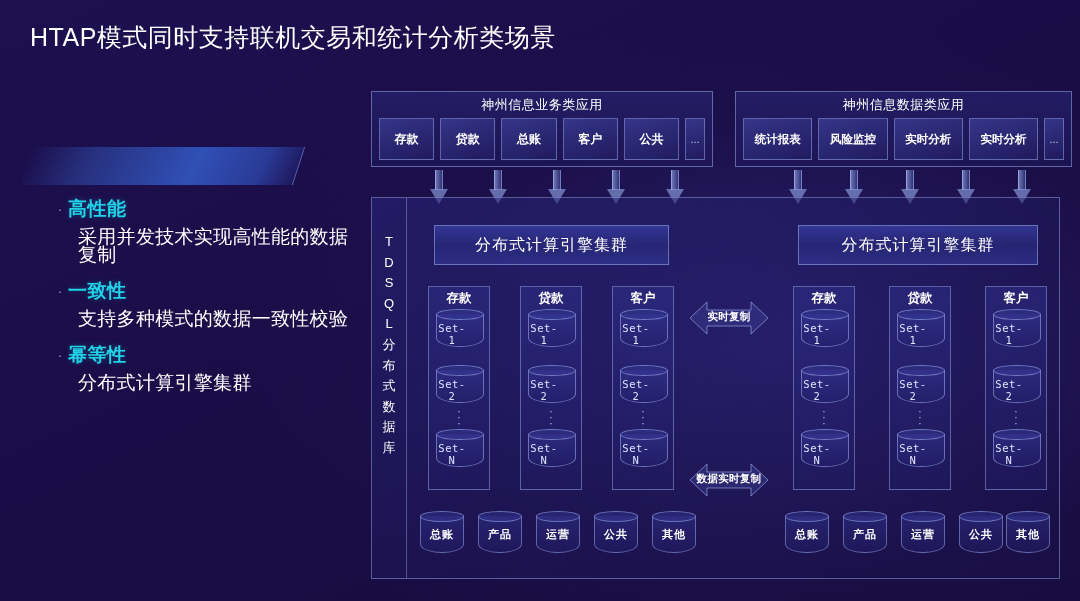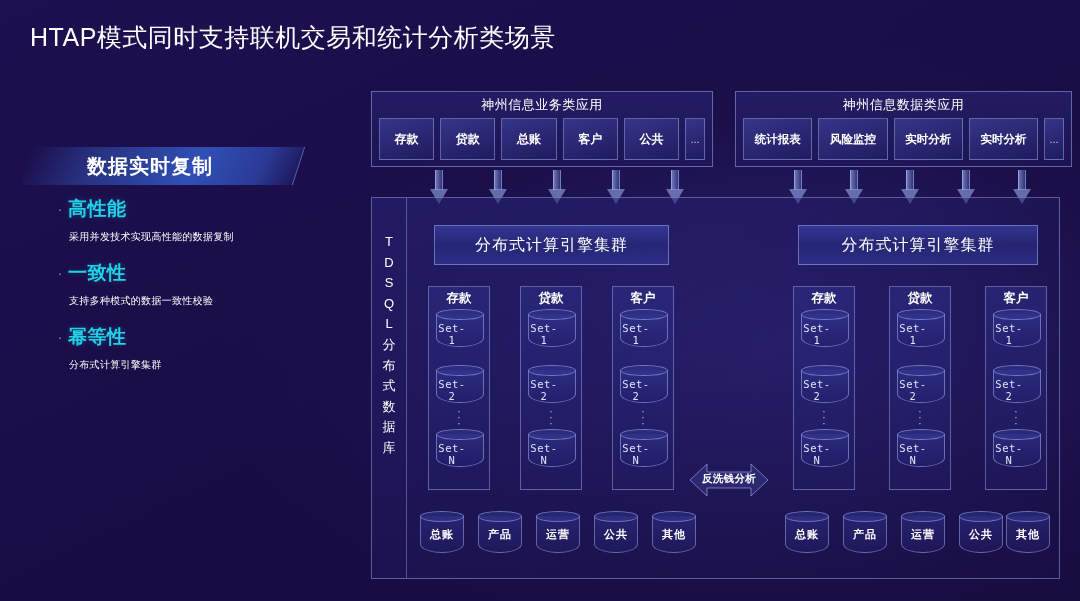--- a/index.html
+++ b/index.html
@@ -50,22 +50,22 @@
   .bullet-dot {
     color: #8f8fd8; font-size: 14px; line-height: 26px;
     width: 16px; flex: 0 0 16px; text-align: center;
   }
   .bullet-head {
     font-size: 19px; font-weight: bold; color: #1fd3e8;
     line-height: 26px; letter-spacing: .5px;
     text-shadow: 0 0 6px rgba(31,211,232,0.25);
   }
   .bullet-desc {
-    margin: 6px 0 14px 17px;
-    font-size: 10px; color: #ffffff; line-height: 18px;
+    margin: 6px 0 14px 26px;
+    font-size: 19px; color: #ffffff; line-height: 18px;
     letter-spacing: .3px;
   }
 
   
   .app-group {
     position: absolute;
     border: 1px solid rgba(150,165,225,0.55);
     background: linear-gradient(180deg, rgba(42,40,120,0.55) 0%, rgba(30,25,95,0.45) 100%);
     text-decoration: underline;
   }
@@ -209,21 +209,20 @@
 </style>
 </head>
 <body>
 
 <div id="slide">
 
   <div class="slide-title">HTAP模式同时支持联机交易和统计分析类场景</div>
 
   <div class="banner-wrap">
     <div class="banner-skew"></div>
-    <div class="banner-text">数据实时复制</div>
   </div>
 
   <div class="bullets">
     <div>
       <div class="bullet-row">
         <span class="bullet-dot">·</span>
         <span class="bullet-head">高性能</span>
       </div>
       <div class="bullet-desc">采用并发技术实现高性能的数据复制</div>
     </div>
@@ -404,25 +403,31 @@
       <div class="body"></div>
       <div class="top"></div>
       <div class="label">公共</div>
     </div>
   <div class="small-cyl" style="left:652px; top:511px;">
       <div class="body"></div>
       <div class="top"></div>
       <div class="label">其他</div>
     </div>
 
+  <div class="bidir" style="left:690px; top:299px;">
+    <svg viewBox="0 0 78 38">
+      <polygon points="0,19 17,3 17,11 61,11 61,3 78,19 61,35 61,27 17,27 17,35" fill="rgba(70,72,160,0.35)" stroke="rgba(165,180,240,0.6)" stroke-width="1"></polygon>
+    </svg>
+    <div class="txt">实时复制</div>
+  </div>
   <div class="bidir" style="left:690px; top:461px;">
     <svg viewBox="0 0 78 38">
       <polygon points="0,19 17,3 17,11 61,11 61,3 78,19 61,35 61,27 17,27 17,35" fill="rgba(70,72,160,0.35)" stroke="rgba(165,180,240,0.6)" stroke-width="1"></polygon>
     </svg>
-    <div class="txt">反洗钱分析</div>
+    <div class="txt">数据实时复制</div>
   </div>
 
   <div class="domain-col" style="left:793px; top:286px;">
     <div class="domain-title">存款</div>
     <div class="cyl" style="top:22px;">
         <div class="body"></div>
         <div class="top"></div>
         <div class="label">Set-1</div>
       </div>
     <div class="cyl" style="top:78px;">

